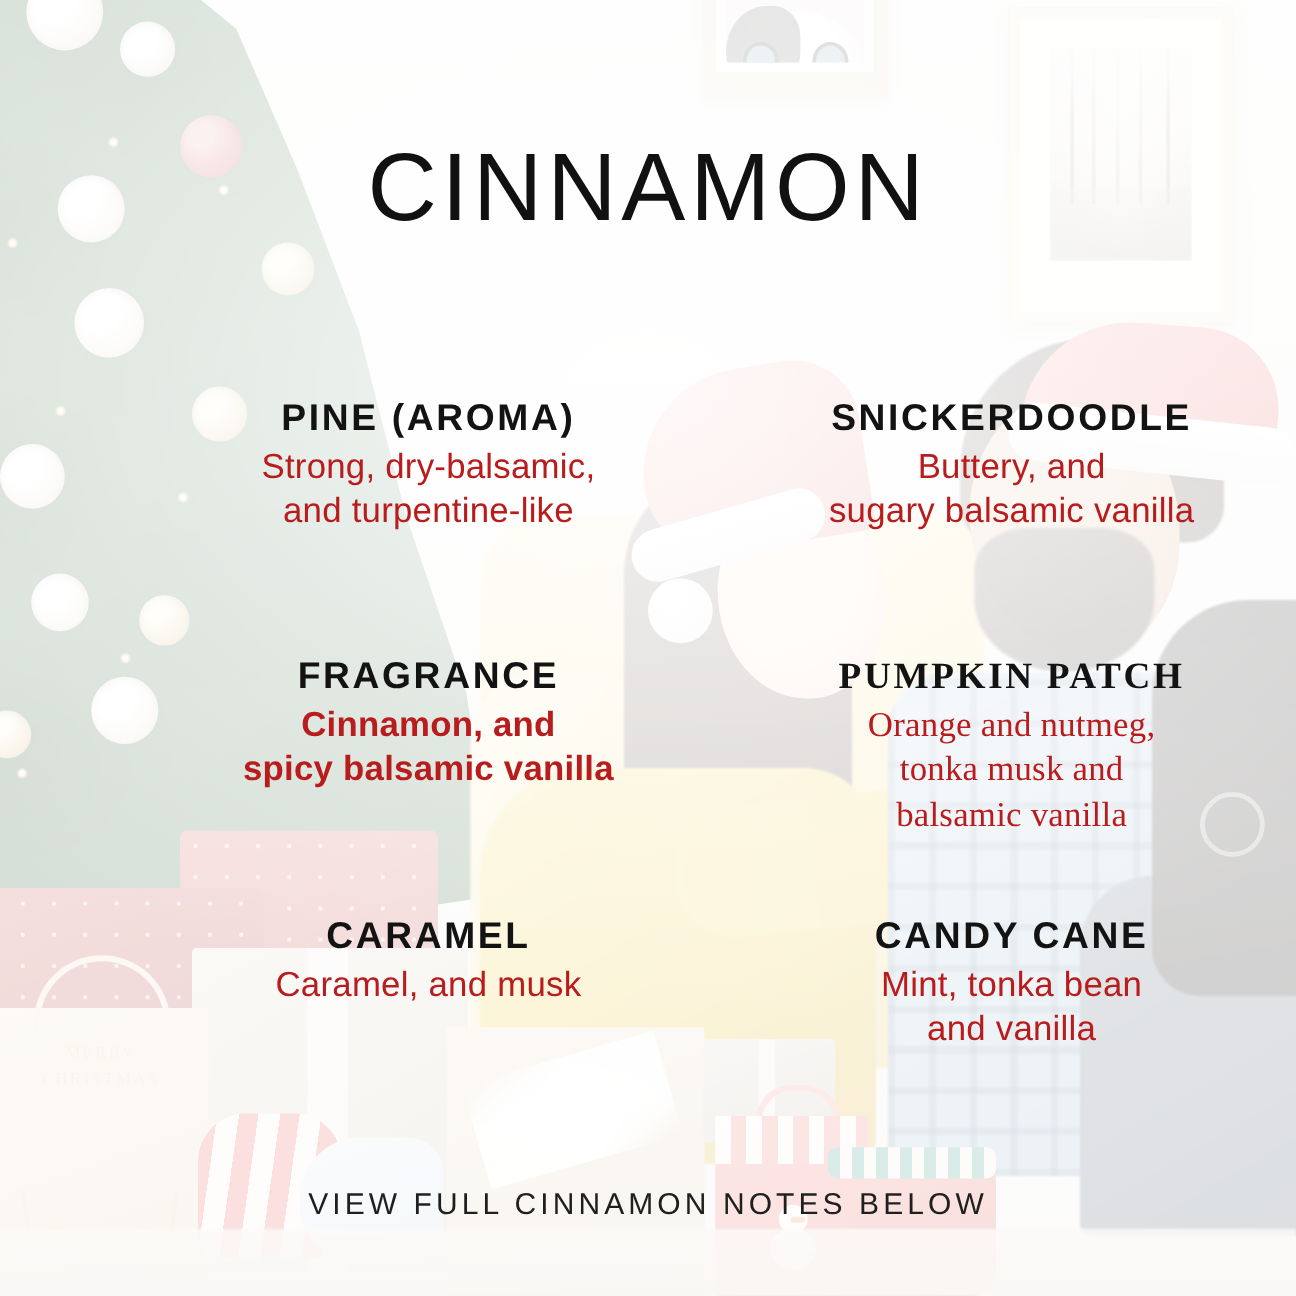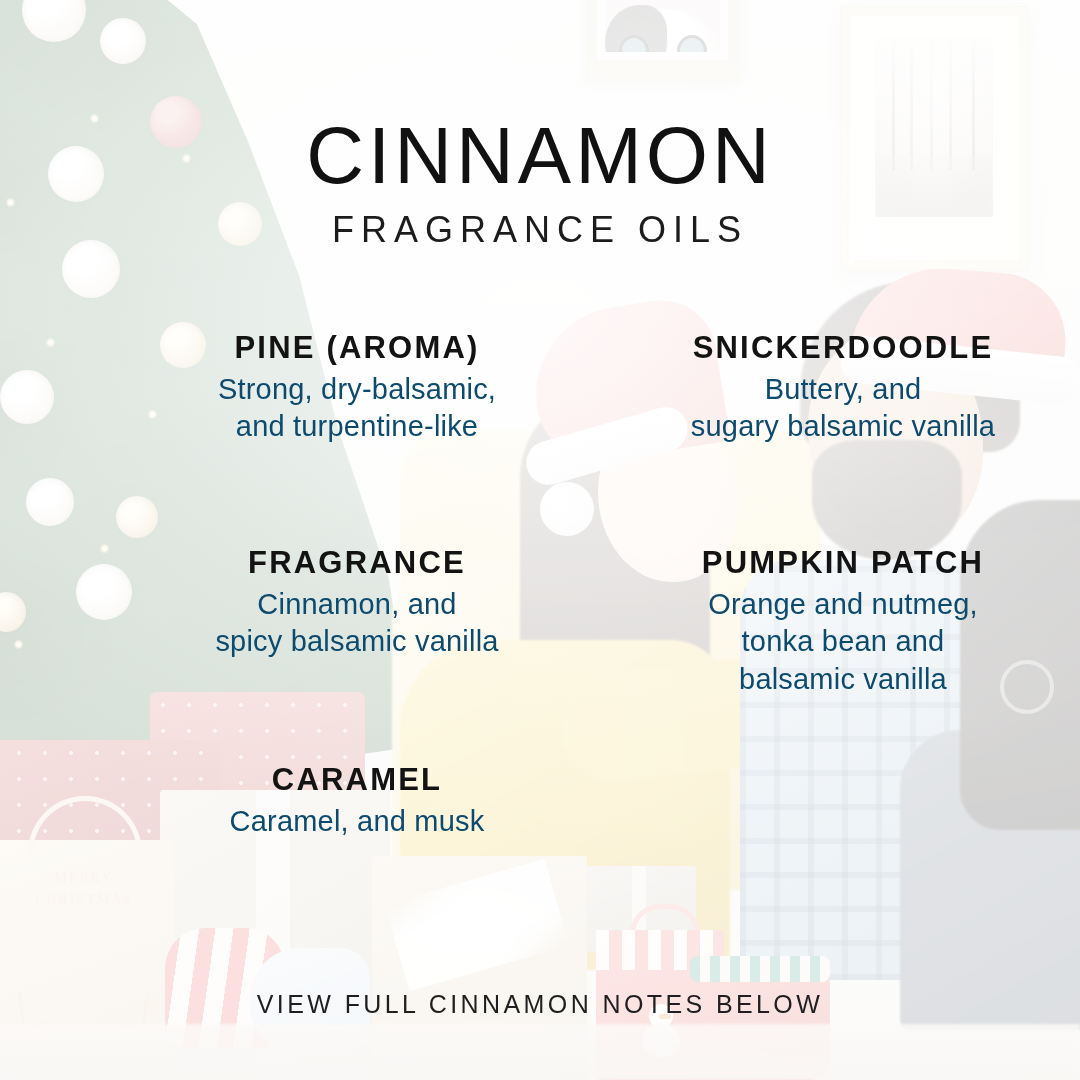--- a/index.html
+++ b/index.html
@@ -209,21 +209,21 @@
 
   .grid{position:absolute;left:0;top:0;width:1080px;height:1080px;text-align:center;}
 
   .entry{position:absolute;width:470px;}
   .entry h3{
     margin:0 0 4px 0;font-size:31px;line-height:1.18;font-weight:700;
     letter-spacing:2.2px;color:#131313;
   }
   .entry p{
     margin:0;font-size:29px;line-height:1.30;font-weight:400;
-    letter-spacing:.2px;color:#0c4a6e;
+    letter-spacing:.2px;color:#b91c1c;
   }
 
   .footer{
     position:absolute;left:0;right:0;top:992px;text-align:center;
     font-size:25px;line-height:1;font-weight:400;letter-spacing:3.4px;color:#1f1f1f;
   }
 </style>
 </head>
 <body>
 
@@ -352,54 +352,56 @@
 
     <div class="floor"></div>
 
     <div class="wash"></div>
     <div class="wash2"></div>
   </div>
 
   <div class="content">
 
     <div class="title">CINNAMON</div>
-    <div class="subtitle">FRAGRANCE OILS</div>
 
     <div class="grid">
 
       <div class="entry" style="left:122px;top:330px;">
         <h3>PINE (AROMA)</h3>
         <p style="white-space:pre-line;">Strong, dry-balsamic,
 and turpentine-like</p>
       </div>
 
       <div class="entry" style="left:122px;top:545px;">
         <h3>FRAGRANCE</h3>
-        <p style="white-space:pre-line;">Cinnamon, and
+        <p style="white-space:pre-line;font-weight:bold;">Cinnamon, and
 spicy balsamic vanilla</p>
       </div>
 
       <div class="entry" style="left:122px;top:762px;">
         <h3>CARAMEL</h3>
         <p style="white-space:pre-line;">Caramel, and musk</p>
       </div>
 
       <div class="entry" style="left:608px;top:330px;">
         <h3>SNICKERDOODLE</h3>
         <p style="white-space:pre-line;">Buttery, and
 sugary balsamic vanilla</p>
       </div>
 
-      <div class="entry" style="left:608px;top:545px;">
+      <div class="entry" style="left:608px;top:545px;font-family:Liberation Serif, serif;">
         <h3>PUMPKIN PATCH</h3>
         <p style="white-space:pre-line;">Orange and nutmeg,
-tonka bean and
+tonka musk and
 balsamic vanilla</p>
       </div>
 
       <div class="entry" style="left:608px;top:762px;">
+        <h3>CANDY CANE</h3>
+        <p style="white-space:pre-line;">Mint, tonka bean
+and vanilla</p>
       </div>
 
     </div>
 
     <div class="footer">VIEW FULL CINNAMON NOTES BELOW</div>
   </div>
 </div>
 
 </body></html>

